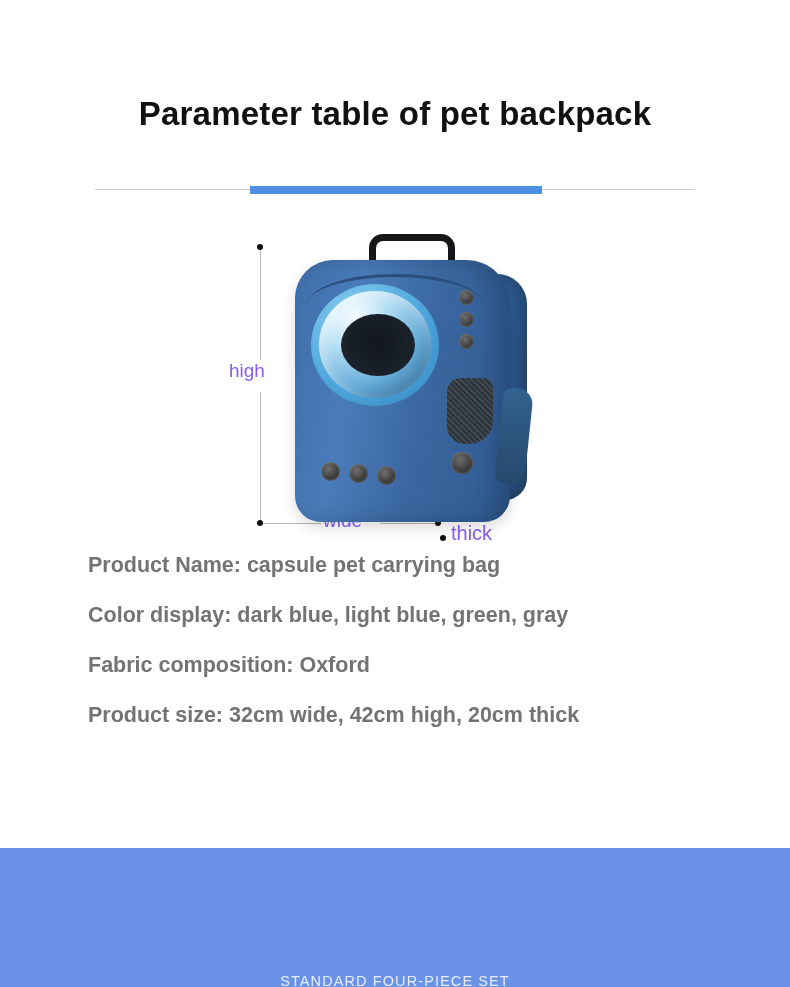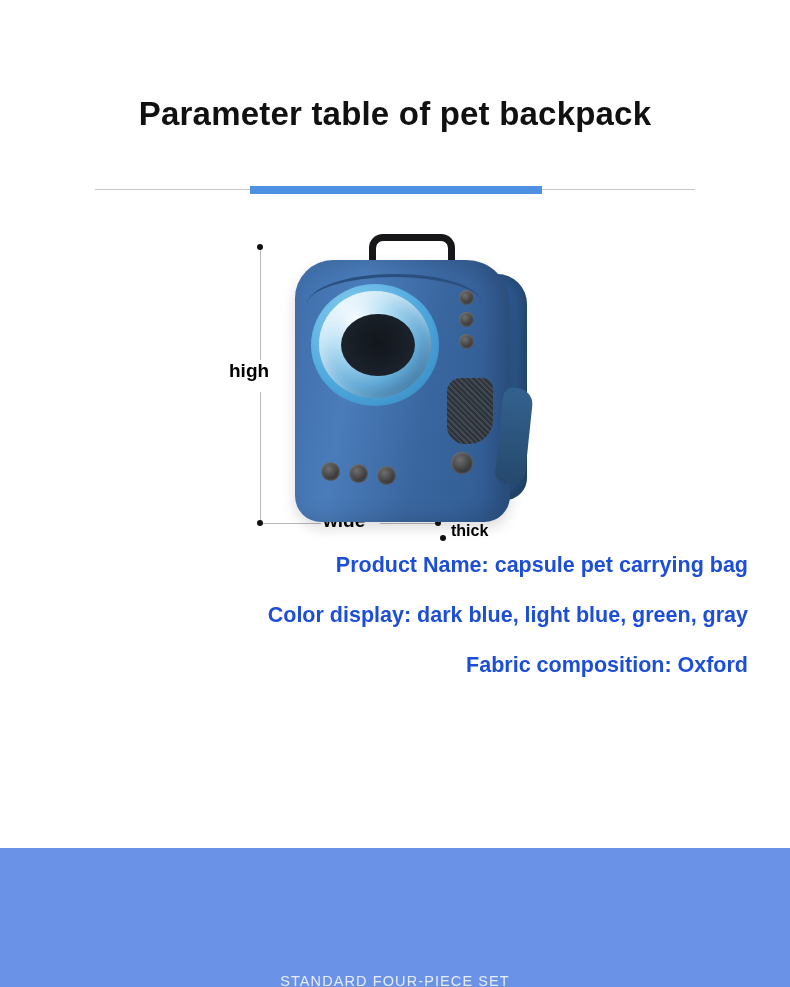--- a/index.html
+++ b/index.html
@@ -83,25 +83,24 @@
     background: #b9b9b9;
   }
   .hline {
     position: absolute;
     height: 1px;
     background: #b9b9b9;
   }
   .meas-label {
     position: absolute;
     font-size: 19px;
-    color: #000000;
-    font-weight: bold;
+    color: #8b5cf6;
   }
   .meas-label.small {
-    font-size: 16px;
+    font-size: 20px;
   }
 
   
   .bag {
     position: absolute;
     left: 60px;
     top: 28px;
     width: 246px;
     height: 296px;
   }
@@ -202,24 +201,23 @@
   
   .specs {
     position: absolute;
     top: 553px;
     left: 88px;
     width: 660px;
   }
   .spec-line {
     font-size: 21.5px;
     font-weight: bold;
-    color: #1d4ed8;
+    color: #737373;
     margin-bottom: 25px;
     white-space: nowrap;
-    text-align: right;
   }
 
   
   .footer {
     position: absolute;
     left: 0;
     top: 848px;
     width: 790px;
     height: 139px;
     background: #6a93e8;
@@ -280,18 +278,19 @@
       <div class="vent" style="left:92px; top:238px; width:19px; height:19px;"></div>
       <div class="vent" style="left:166px; top:224px; width:22px; height:22px;"></div>
       <div class="strap"></div>
     </div>
   </div>
 
   <div class="specs">
     <div class="spec-line">Product Name: capsule pet carrying bag</div>
     <div class="spec-line">Color display: dark blue, light blue, green, gray</div>
     <div class="spec-line">Fabric composition: Oxford</div>
+    <div class="spec-line">Product size: 32cm wide, 42cm high, 20cm thick</div>
   </div>
 
   <div class="footer"></div>
   <div class="footer-text">STANDARD FOUR-PIECE SET</div>
 
 </div>
 
 </body></html>

